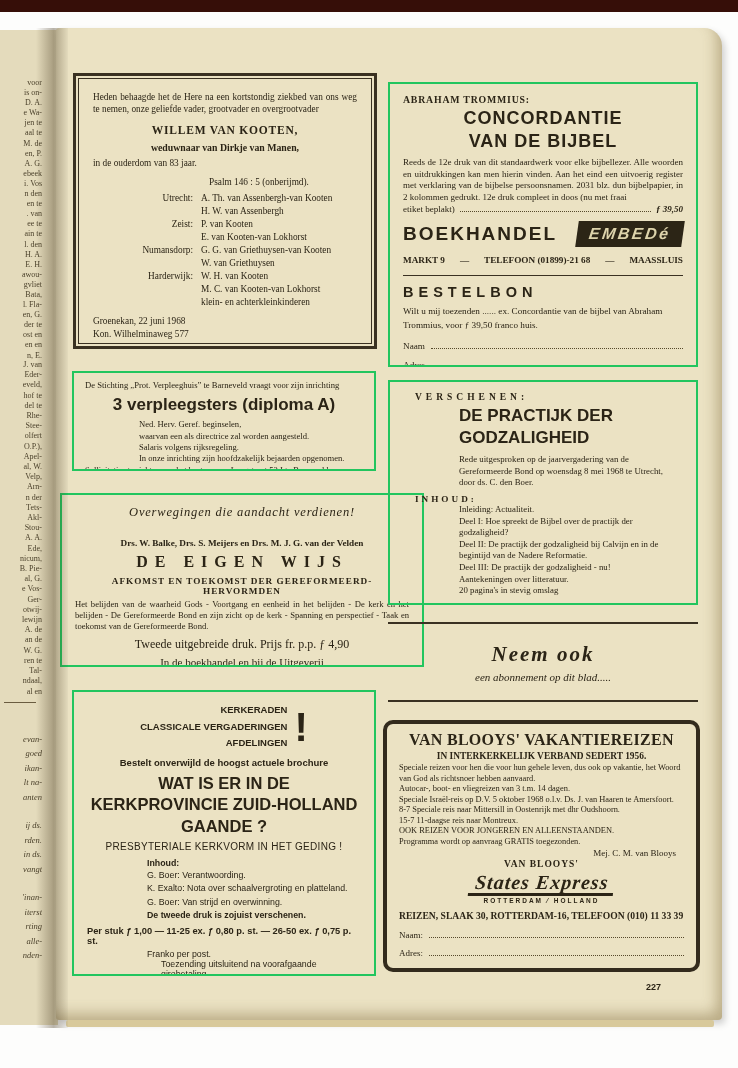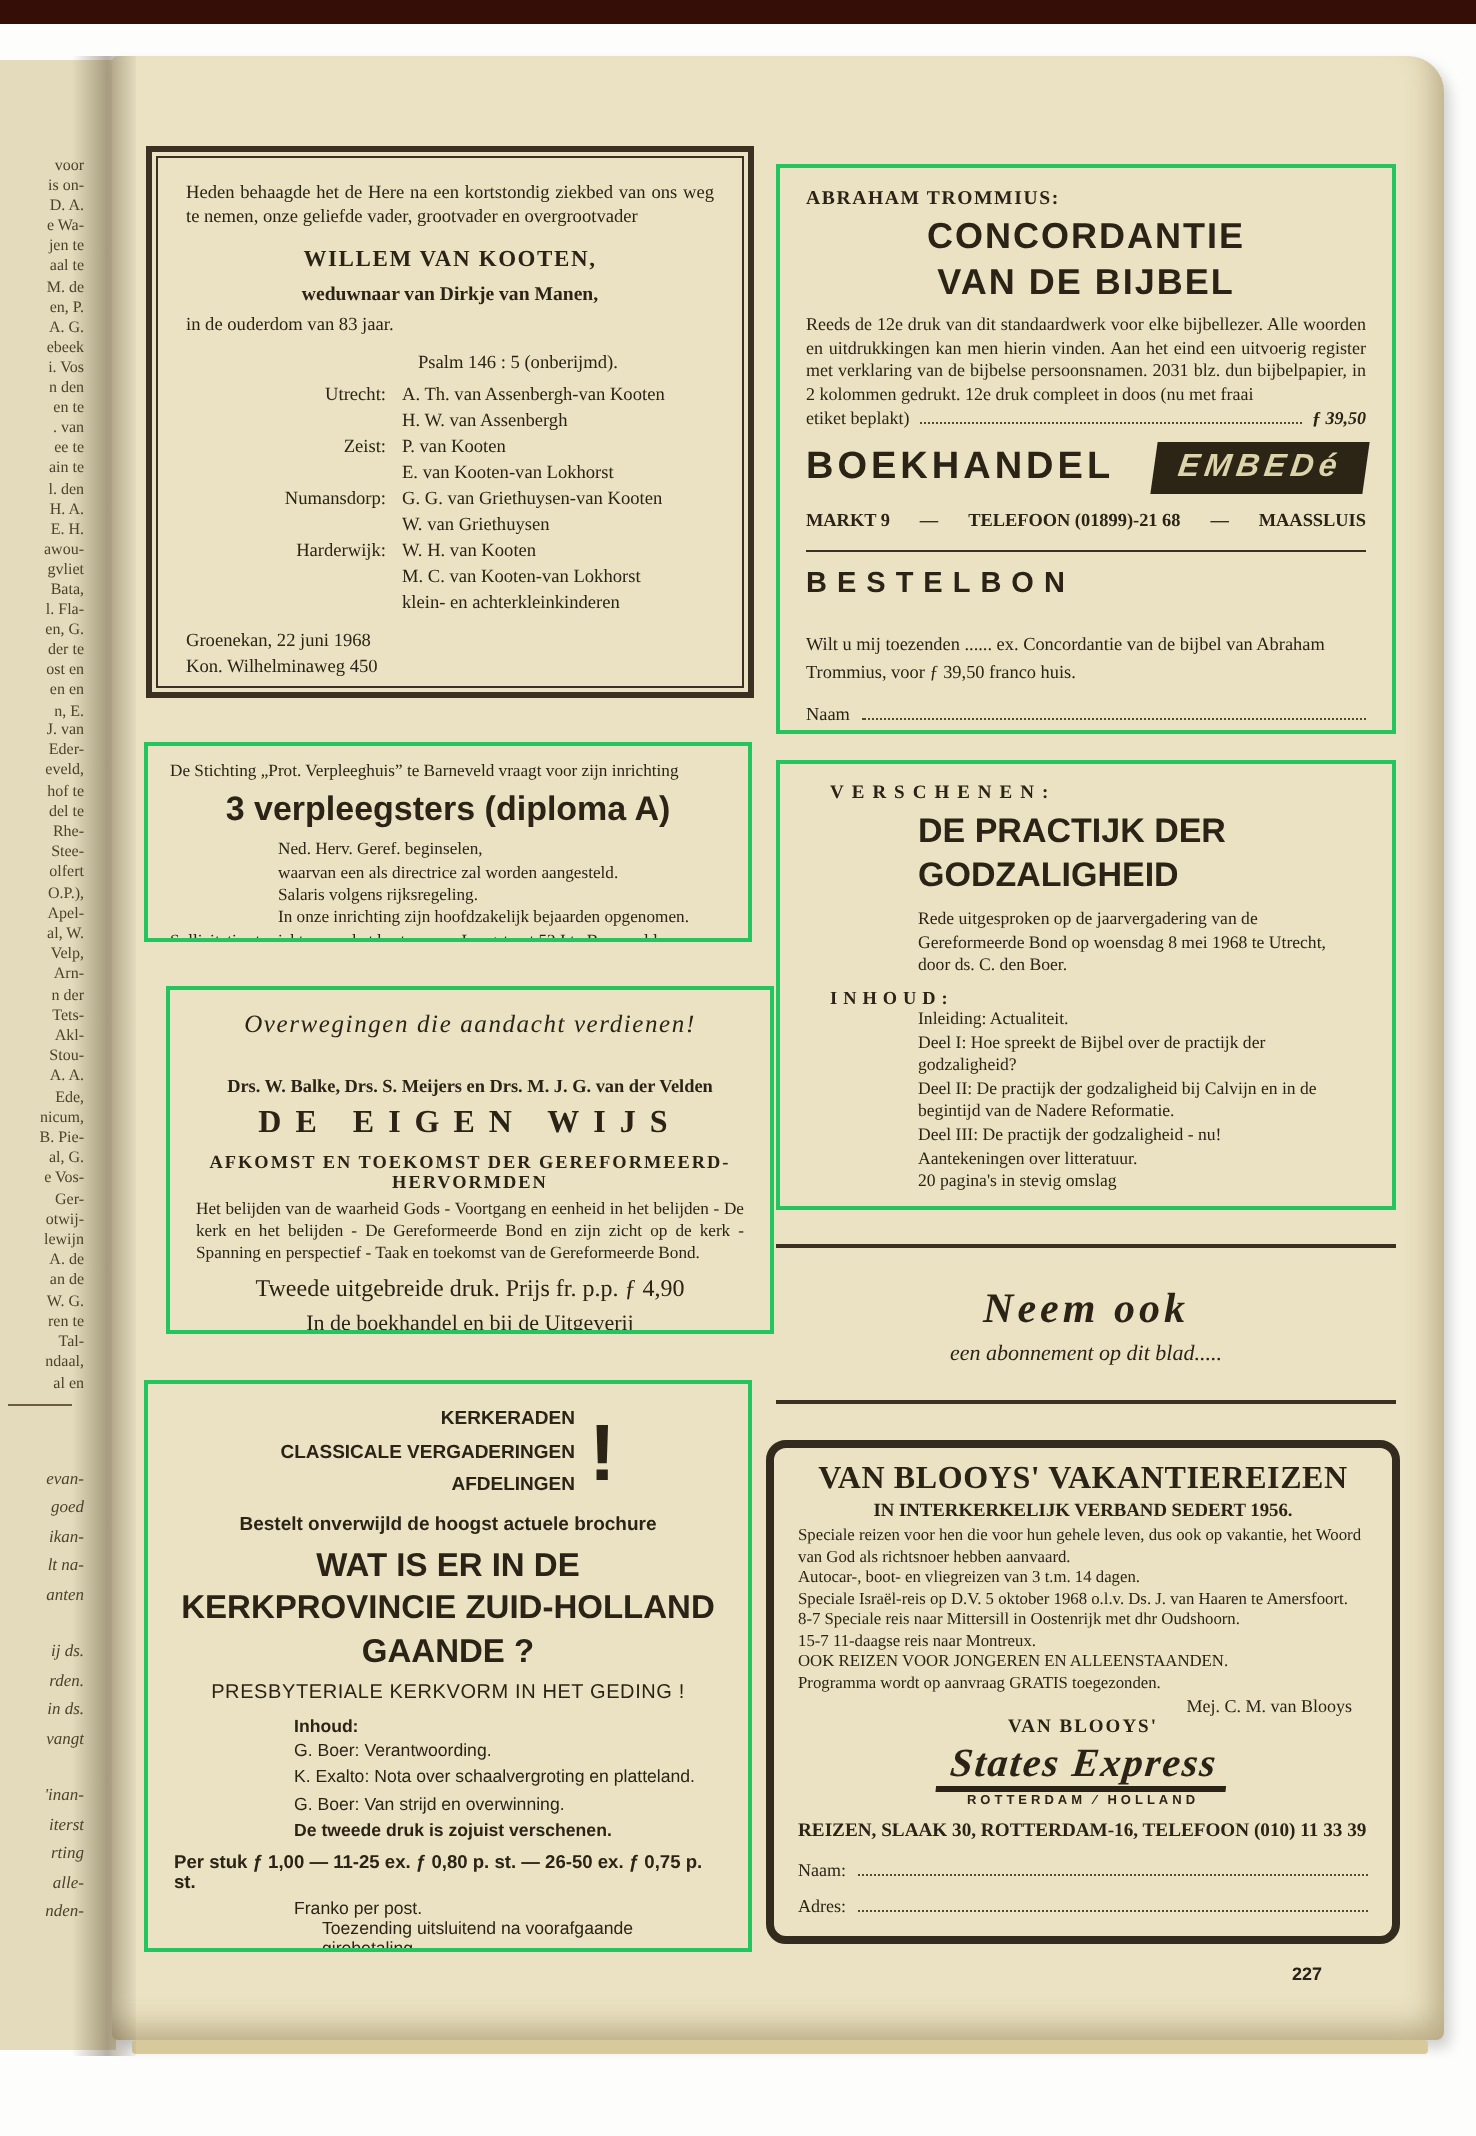--- a/index.html
+++ b/index.html
@@ -40,21 +40,21 @@
   .dn-names { white-space:pre-line; }
   .dn-kids { font-size:9.3px; }
   .dn-place { margin-top:7px; }
 
   
   .box-job { left:72px; top:371px; width:304px; height:100px; padding:7px 11px; font-size:8.6px; line-height:1.3; }
   .job-title { font-family:"Liberation Sans",sans-serif; font-weight:bold; font-size:17px; text-align:center; margin:3px 0 3px; }
   .job-lines { margin-left:54px; white-space:pre-line; line-height:1.32; }
 
   
-  .box-ew { left:83px; top:493px; width:304px; height:174px; padding:10px 13px; }
+  .box-ew { left:60px; top:493px; width:364px; height:174px; padding:10px 13px; }
   .ew-tag { font-style:italic; font-size:12.5px; text-align:center; letter-spacing:0.8px; }
   .ew-auth { font-weight:bold; font-size:9.2px; text-align:center; margin-top:18px; }
   .ew-title { font-weight:bold; font-size:16px; letter-spacing:7px; text-align:center; margin-top:5px; }
   .ew-sub { font-weight:bold; font-size:9.2px; letter-spacing:1px; text-align:center; margin-top:5px; }
   .ew-body { font-size:8.6px; text-align:justify; margin-top:3px; line-height:1.28; }
   .ew-druk { font-size:12px; text-align:center; margin-top:5px; }
   .ew-where { font-size:11px; text-align:center; margin-top:4px; }
   .ew-pub { font-size:12.5px; letter-spacing:0.8px; text-align:center; margin-top:4px; }
 
   
@@ -79,21 +79,21 @@
   .tr-body { text-align:justify; margin-top:5px; line-height:1.3; }
   .tr-pricerow { display:flex; align-items:baseline; }
   .leader { flex:1; border-bottom:1.5px dotted #56492c; margin:0 5px; height:8px; }
   .tr-price { font-style:italic; font-weight:bold; }
   .tr-shoprow { display:flex; justify-content:space-between; align-items:center; margin-top:7px; }
   .tr-shop { font-family:"Liberation Sans",sans-serif; font-weight:bold; font-size:19px; letter-spacing:2px; }
   .tr-logo { background:#2c2516; color:#ddd3ab; font-family:"Liberation Sans",sans-serif; font-style:italic; font-weight:bold; font-size:16px; letter-spacing:2.5px; padding:4px 12px; transform:skewX(-8deg); }
   .spread { display:flex; justify-content:space-between; font-weight:bold; font-size:9.2px; margin-top:8px; }
   .tr-divider { border-top:1.5px solid #3a3122; margin:10px 0 8px; }
   .bb-title { font-family:"Liberation Sans",sans-serif; font-weight:bold; font-size:14.5px; letter-spacing:5px; }
-  .bb-body { font-size:9.2px; margin-top:16px; line-height:1.5; }
+  .bb-body { font-size:9.2px; margin-top:5px; line-height:1.5; }
   .form-row { display:flex; align-items:baseline; margin-top:9px; font-size:9.2px; }
   .dotline { flex:1; border-bottom:1px dotted #56492c; margin-left:6px; height:8px; }
 
   
   .box-vs { left:388px; top:380px; width:310px; height:225px; padding:10px 25px; font-size:8.8px; }
   .vs-label { font-weight:bold; letter-spacing:4px; font-size:9.5px; }
   .vs-title { font-family:"Liberation Sans",sans-serif; font-weight:bold; font-size:17px; line-height:1.3; margin:3px 0 0 44px; white-space:pre-line; }
   .vs-body { margin:5px 0 0 44px; line-height:1.32; }
   .vs-inhoud { font-weight:bold; letter-spacing:3px; font-size:9.2px; margin-top:5px; }
   .vs-items { margin-left:44px; white-space:pre-line; line-height:1.32; }
@@ -234,21 +234,21 @@
     <div class="dn-row">
       <div class="dn-city">Harderwijk:</div>
       <div class="dn-names">W. H. van Kooten
 M. C. van Kooten-van Lokhorst</div>
     </div>
     <div class="dn-row dn-kids">
       <div class="dn-city"></div>
       <div class="dn-names">klein- en achterkleinkinderen</div>
     </div>
     <div class="dn-place">Groenekan, 22 juni 1968</div>
-    <div>Kon. Wilhelminaweg 450</div>
+    <div>Kon. Wilhelminaweg 577</div>
 
   </div>
 
   <div class="box box-job">
     <div>De Stichting „Prot. Verpleeghuis” te Barneveld vraagt voor zijn inrichting</div>
     <div class="job-title">3 verpleegsters (diploma A)</div>
     <div class="job-lines">Ned. Herv. Geref. beginselen,
 waarvan een als directrice zal worden aangesteld.
 Salaris volgens rijksregeling.
 In onze inrichting zijn hoofdzakelijk bejaarden opgenomen.</div>

